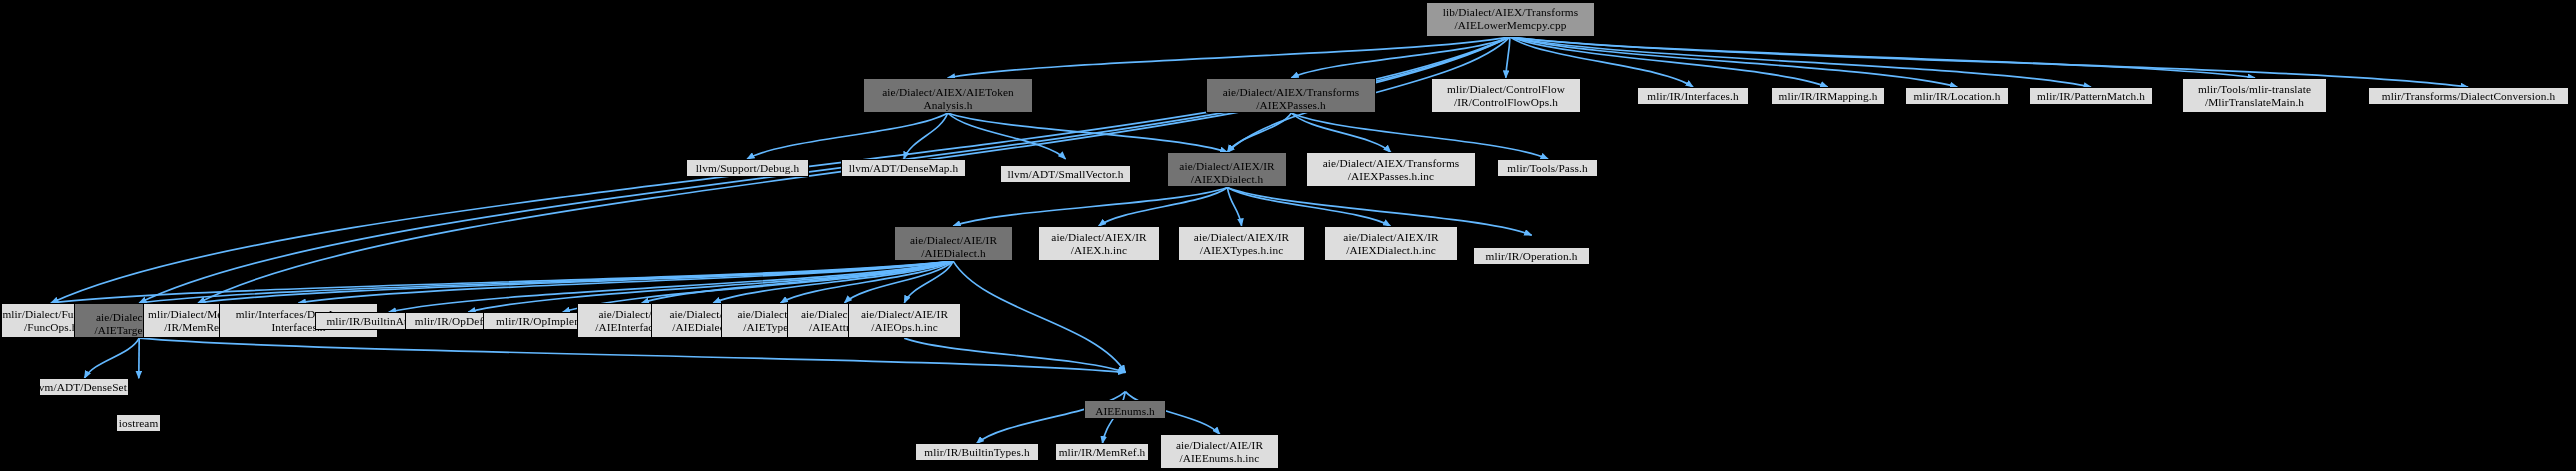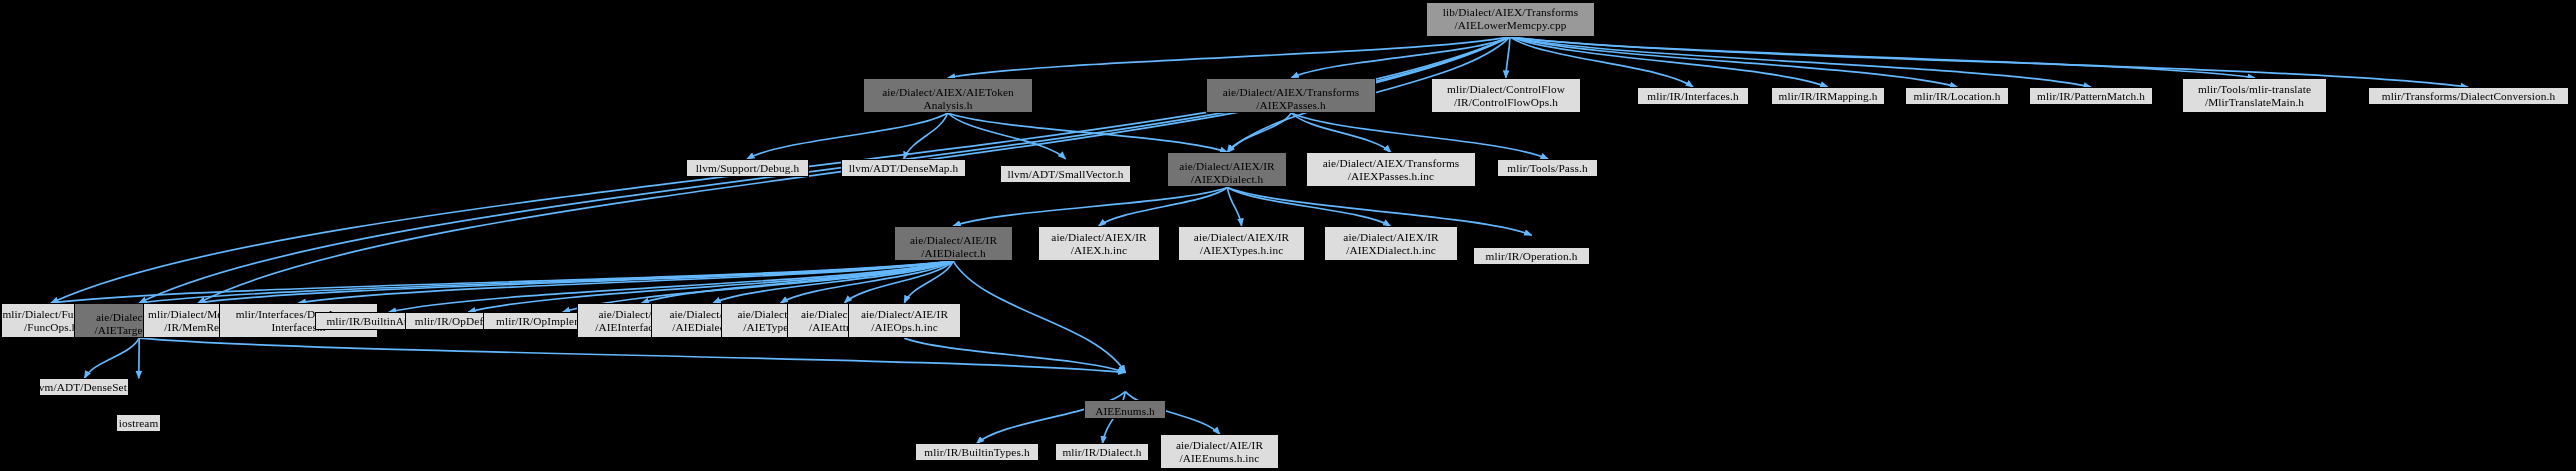--- a/index.html
+++ b/index.html
@@ -162,18 +162,18 @@
       <div class="node fill-gray" style="left: 721px; top: 303px; width: 120px; height: 35px;"><span class="node-label">aie/Dialect/AIE/IR
 /AIETypes.h.inc</span></div>
       <div class="node fill-gray" style="left: 787px; top: 303px; width: 115px; height: 35px;"><span class="node-label">aie/Dialect/AIE/IR
 /AIEAttrs.h.inc</span></div>
       <div class="node fill-gray" style="left: 848px; top: 303px; width: 113px; height: 35px;"><span class="node-label">aie/Dialect/AIE/IR
 /AIEOps.h.inc</span></div>
       <div class="node fill-gray" style="left: 39px; top: 378px; width: 90px; height: 18.4px;"><span class="node-label">llvm/ADT/DenseSet.h</span></div>
       <div class="node fill-gray" style="left: 116px; top: 378px; width: 45px; height: 18.4px; margin-top: 36px;"><span class="node-label">iostream</span></div>
       <div class="node fill-white" style="left: 1084px; top: 372px; width: 82px; height: 19px; margin-top: 28px;"><span class="node-label">AIEEnums.h</span></div>
       <div class="node fill-gray" style="left: 915px; top: 443px; width: 124px; height: 18.4px;"><span class="node-label">mlir/IR/BuiltinTypes.h</span></div>
-      <div class="node fill-gray" style="left: 1055px; top: 443px; width: 94px; height: 18.4px;"><span class="node-label">mlir/IR/Dialect.h</span></div>
+      <div class="node fill-gray" style="left: 1055px; top: 443px; width: 94px; height: 18.4px;"><span class="node-label">mlir/IR/MemRef.h</span></div>
       <div class="node fill-gray" style="left: 1160px; top: 434px; width: 119px; height: 35px;"><span class="node-label">aie/Dialect/AIE/IR
 /AIEEnums.h.inc</span></div>
     </div>
 </div>
 
 
 </body></html>

